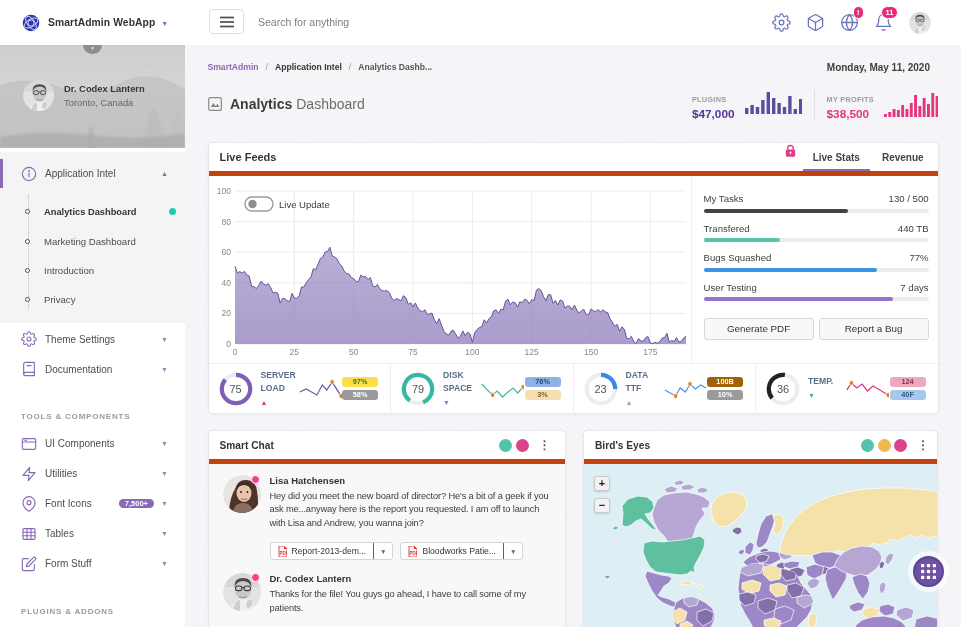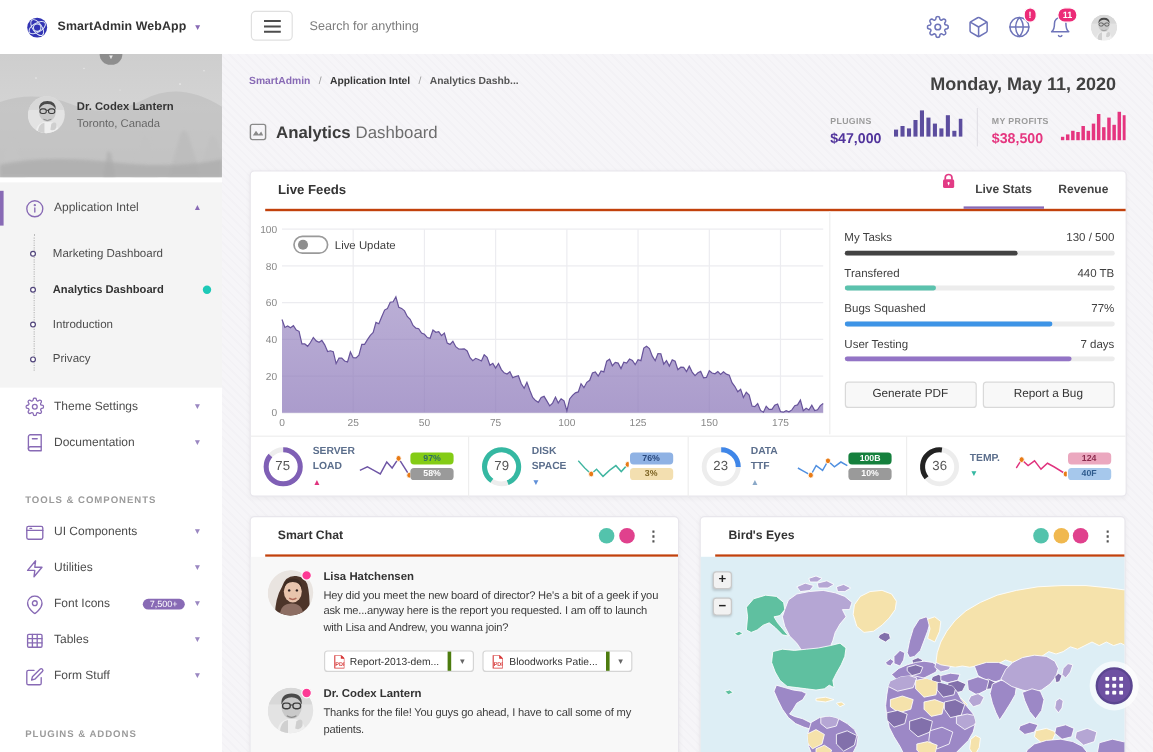--- a/index.html
+++ b/index.html
@@ -28,41 +28,41 @@
 .nav-item { position:relative; height:42px; display:flex; align-items:center; padding-left:21px; }
 .nav-item .nico { width:16px; height:16px; margin-right:8px; flex:none; display:flex; align-items:center; justify-content:center;}
 .nav-item .chev { position:absolute; right:17px; color:#886ab5; font-size:7px; }
 .nav-sub { position:relative; padding-top:2px; padding-bottom:8px; }
 .nav-sub:before { content:""; position:absolute; left:27.5px; top:0; bottom:14px; border-left:1px dotted #bbb; }
 .nav-subitem { position:relative; height:29.4px; display:flex; align-items:center; padding-left:44px; font-size:9.6px; }
 .nav-subitem .bdot { position:absolute; left:25px; width:5px; height:5px; border-radius:50%; background:#fff; border:1.7px solid #50447a; }
 .nav-subitem.active { font-weight:bold; color:#333; font-size:9.3px; }
 .nav-subitem .tdot { position:absolute; right:9px; width:7px; height:7px; border-radius:50%; background:#1dc9b7; }
 .nav-label { font-size:8px; font-weight:bold; color:#9b9b9b; letter-spacing:0.8px; padding:0 0 0 21px; height:34px; display:flex; align-items:center; }
-.fbadge { position:absolute; right:31px; background:#886ab5; color:#fff; font-size:7.5px; font-weight:normal; border-radius:7px; padding:0 6px; }
+.fbadge { position:absolute; right:31px; background:#886ab5; color:#fff; font-size:7.5px; font-weight:bold; border-radius:7px; padding:0 6px; }
 
 .main { position:absolute; left:185px; top:45px; width:776px; height:582px; background:#f6f5f8; background-image:repeating-linear-gradient(45deg, rgba(120,110,140,0.022) 0 1.5px, transparent 1.5px 5px); }
 .crumbrow { padding:17px 31px 0 22.5px; display:flex; font-size:8.6px; }
 .crumb a { color:#886ab5; text-decoration:none; font-weight:bold;}
 .crumb { color:#353535; font-weight:bold; }
 .crumb .sep { color:#999; font-weight:normal; margin:0 7px; }
 .crumb .last { color:#555; }
-.date { margin-left:auto; font-weight:bold; font-size:15px; color:#414141; }
+.date { margin-left:auto; font-weight:bold; font-size:10px; color:#414141; }
 .titlerow { padding:23px 0 0 22px; height:52px;}
 .title { font-size:14px; color:#6d6d6d; display:flex; align-items:center;}
 .title b { color:#3c3c3c; margin:0 4px 0 7px; }
 .substats { position:absolute; right:23px; top:45px; display:flex; }
 .sspart { display:flex; align-items:flex-end; }
 .sslabel { text-align:left; }
 .sslabel .sl { font-size:7.3px; color:#9b9b9b; font-weight:bold; letter-spacing:0.3px;}
 .sslabel .sv { font-size:11.8px; font-weight:bold; margin-top:3px;}
 .ssdiv { width:1px; background:#e2e0e6; margin:0 12px; align-self:stretch; }
 
 .card { position:absolute; background:#fff; border:1px solid #e8e6ec; border-radius:4px; box-shadow:0 1px 4px rgba(0,0,0,0.04); }
-.card-h { height:33px; display:flex; align-items:center; padding:0 14px 0 11px; border-bottom:2px solid #c2410c; font-size:11px; font-weight:bold; color:#333;margin-left:12px; }
+.card-h { height:33px; display:flex; align-items:center; padding:0 14px 0 11px; border-bottom:5px solid #c2410c; font-size:11px; font-weight:bold; color:#333; }
 #livefeeds { left:22.6px; top:97px; width:731px; height:272px; }
 #livefeeds .card-h { padding-right:3px; }
 #livefeeds .card-h { height:33px; }
 .tabs { margin-left:auto; display:flex; align-items:flex-start; height:100%; }
 .tab { font-size:10px; font-weight:bold; color:#444; padding:0 11px; height:100%; display:flex; align-items:center; position:relative;}
 .tab.on:after { content:""; position:absolute; left:1px; right:1px; bottom:0; height:2px; background:#886ab5; }
 .lock { margin-right:6px; position:relative; top:1px; }
 .chartwrap { position:absolute; left:0; top:33px; width:483px; height:186px; }
 .rightcol { position:absolute; left:482px; top:33px; width:249px; height:186px; border-left:1px solid #eee; padding:17px 11px 0 12px; }
 .pb { margin-bottom:10px; }
@@ -91,21 +91,21 @@
 .chatbody { position:absolute; left:0; top:33px; right:0; bottom:0; background:#f8f8f8; padding:11px 10px 0 14px; overflow:hidden;}
 .msg { display:flex; margin-bottom:13px; }
 .cavatar { position:relative; width:38px; height:38px; flex:none; }
 .cavatar .im { width:38px; height:38px; border-radius:50%; overflow:hidden; }
 .cavatar .st { position:absolute; right:1px; top:0px; width:9px; height:9px; border-radius:50%; background:#fd3995; border:1.5px solid #fcfcfc;}
 .mbody { margin-left:9px; font-size:9.3px; color:#3d3d3d; }
 .mname { font-weight:bold; font-size:9.5px; color:#333; margin-bottom:4px;}
 .mtext { line-height:13.4px; letter-spacing:-0.15px; white-space:nowrap; }
 .chips { display:flex; margin-top:12px; }
 .chip { display:flex; align-items:center; border:1px solid #d5d5d5; background:#fff; border-radius:3px; font-size:8.6px; color:#333; margin-right:7px; height:18px; white-space:nowrap;}
-.chip .cc { padding:0 7px; display:flex; align-items:center; border-right:3px solid #4d7c0f; height:100%; }
+.chip .cc { padding:0 7px; display:flex; align-items:center; border-right:1px solid #4d7c0f; height:100%; }
 .chip .ca { padding:0 6px; color:#666; font-size:6.5px; }
 .mapbody { position:absolute; left:0; top:33px; right:0; bottom:0; background:#ddeef5; overflow:hidden; }
 .zbtn { position:absolute; left:10px; width:16px; height:15px; background:#f2f2f2; border:1px solid #c9c9c9; border-radius:3px; z-index:3; font-weight:bold; font-size:11px; text-align:center; line-height:13px; color:#222; box-shadow:0 1px 2px rgba(0,0,0,0.15);}
 .fab { position:absolute; left:728px; top:511px; width:31px; height:31px; border-radius:50%; background:#6e51a2; border:2px solid #5b4690; z-index:4; box-shadow:0 0 0 5px rgba(255,255,255,0.65); display:flex; align-items:center; justify-content:center;}
 </style>
 </head>
 <body>
 
 <div class="hdr">
   <div class="hdr-logo">
@@ -243,22 +243,22 @@
         <span style="position:absolute;left:0;top:7px;bottom:7px;width:3px;background:#886ab5;"></span>
         <span class="nico">
             <svg width="16" height="16" viewBox="0 0 24 24" fill="none" stroke="#886ab5" stroke-width="1.7" stroke-linecap="round" stroke-linejoin="round">
               <circle cx="12" cy="12" r="10"></circle>
               <line x1="12" y1="16" x2="12" y2="11"></line>
               <circle cx="12" cy="7.5" r="0.6" fill="#886ab5"></circle>
             </svg>
           </span>Application Intel<span class="chev">▲</span>
       </div>
       <div class="nav-sub">
+        <div class="nav-subitem active"><span class="bdot"></span>Analytics Dashboard<span class="tdot"></span></div>
         <div class="nav-subitem"><span class="bdot"></span>Marketing Dashboard</div>
-        <div class="nav-subitem active"><span class="bdot"></span>Analytics Dashboard<span class="tdot"></span></div>
         <div class="nav-subitem"><span class="bdot"></span>Introduction</div>
         <div class="nav-subitem"><span class="bdot"></span>Privacy</div>
       </div>
     </div>
     <div class="nav-item" style="height:33px;"><span class="nico">
           <svg width="16" height="16" viewBox="0 0 24 24" fill="none" stroke="#886ab5" stroke-width="1.6" stroke-linecap="round" stroke-linejoin="round">
             <circle cx="12" cy="12" r="3"></circle>
             <path d="M19.4 15a1.65 1.65 0 00.33 1.82l.06.06a2 2 0 010 2.83 2 2 0 01-2.83 0l-.06-.06a1.65 1.65 0 00-1.82-.33 1.65 1.65 0 00-1 1.51V21a2 2 0 01-2 2 2 2 0 01-2-2v-.09A1.65 1.65 0 009 19.4a1.65 1.65 0 00-1.82.33l-.06.06a2 2 0 01-2.83 0 2 2 0 010-2.83l.06-.06a1.65 1.65 0 00.33-1.82 1.65 1.65 0 00-1.51-1H3a2 2 0 01-2-2 2 2 0 012-2h.09A1.65 1.65 0 004.6 9a1.65 1.65 0 00-.33-1.82l-.06-.06a2 2 0 010-2.83 2 2 0 012.83 0l.06.06a1.65 1.65 0 001.82.33H9a1.65 1.65 0 001-1.51V3a2 2 0 012-2 2 2 0 012 2v.09a1.65 1.65 0 001 1.51 1.65 1.65 0 001.82-.33l.06-.06a2 2 0 012.83 0 2 2 0 010 2.83l-.06.06a1.65 1.65 0 00-.33 1.82V9a1.65 1.65 0 001.51 1H21a2 2 0 012 2 2 2 0 01-2 2h-.09a1.65 1.65 0 00-1.51 1z"></path>
           </svg>
         </span>Theme Settings<span class="chev" style="color:#9a87c1;">▼</span></div>
@@ -467,21 +467,21 @@
               <circle cx="17" cy="17" r="14.2" fill="none" stroke="#ededed" stroke-width="4"></circle>
               <circle cx="17" cy="17" r="14.2" fill="none" stroke="#7f5fb5" stroke-width="4.2" stroke-dasharray="76.7 89.2" transform="rotate(-90 17 17)" stroke-linecap="butt"></circle>
             </svg><span class="num">75</span></div>
           <div class="slab">SERVER LOAD<div style="color:#e0337e;font-size:7px;margin-top:1px;">▲</div></div>
           <svg width="43" height="26" viewBox="0 0 48 26" style="margin-left:4px;" preserveAspectRatio="none">
             <path d="M1,16L8,13L14,16L20,19L26,9L31,14L37,6L47,20" fill="none" stroke="#6e55a5" stroke-width="1.3"></path>
             <circle cx="37" cy="6" r="2.4" fill="#e87b16" stroke="#fff" stroke-width="0.8"></circle>
             <circle cx="47" cy="20" r="2.4" fill="#e87b16" stroke="#fff" stroke-width="0.8"></circle>
           </svg>
           <div class="badges">
-            <span class="bg1" style="background:#84cc16;color:#2e6e61;">97%</span>
+            <span class="bg1" style="background:#fde047;color:#2e6e61;">97%</span>
             <span class="bg1" style="background:#9a9a9a;color:#fff;">58%</span>
           </div>
         </div>
 <div class="stile">
           <div class="ring"><svg width="34" height="34" viewBox="0 0 34 34">
               <circle cx="17" cy="17" r="14.2" fill="none" stroke="#ededed" stroke-width="4"></circle>
               <circle cx="17" cy="17" r="14.2" fill="none" stroke="#35b8a2" stroke-width="4.2" stroke-dasharray="74.9 89.2" transform="rotate(125 17 17)" stroke-linecap="butt"></circle>
             </svg><span class="num">79</span></div>
           <div class="slab">DISK SPACE<div style="color:#6090d8;font-size:7px;margin-top:1px;">▼</div></div>
           <svg width="43" height="26" viewBox="0 0 48 26" style="margin-left:4px;" preserveAspectRatio="none">
@@ -499,21 +499,21 @@
               <circle cx="17" cy="17" r="14.2" fill="none" stroke="#ededed" stroke-width="4"></circle>
               <circle cx="17" cy="17" r="14.2" fill="none" stroke="#3f86e8" stroke-width="4.2" stroke-dasharray="22.3 89.2" transform="rotate(-90 17 17)" stroke-linecap="butt"></circle>
             </svg><span class="num">23</span></div>
           <div class="slab">DATA TTF<div style="color:#8aa8c8;font-size:7px;margin-top:1px;">▲</div></div>
           <svg width="43" height="26" viewBox="0 0 48 26" style="margin-left:4px;" preserveAspectRatio="none">
             <path d="M1,14L7,17L13,20L18,12L24,16L29,8L35,13L41,9L47,12" fill="none" stroke="#4f8fe0" stroke-width="1.3"></path>
             <circle cx="13" cy="20" r="2.4" fill="#e87b16" stroke="#fff" stroke-width="0.8"></circle>
             <circle cx="29" cy="8" r="2.4" fill="#e87b16" stroke="#fff" stroke-width="0.8"></circle>
           </svg>
           <div class="badges">
-            <span class="bg1" style="background:#15803d;color:#fff;">100B</span>
+            <span class="bg1" style="background:#a16207;color:#fff;">100B</span>
             <span class="bg1" style="background:#9a9a9a;color:#fff;">10%</span>
           </div>
         </div>
 <div class="stile">
           <div class="ring"><svg width="34" height="34" viewBox="0 0 34 34">
               <circle cx="17" cy="17" r="14.2" fill="none" stroke="#ededed" stroke-width="4"></circle>
               <circle cx="17" cy="17" r="14.2" fill="none" stroke="#222222" stroke-width="4.2" stroke-dasharray="33.9 89.2" transform="rotate(140 17 17)" stroke-linecap="butt"></circle>
             </svg><span class="num">36</span></div>
           <div class="slab">TEMP.<div style="color:#35b8a2;font-size:7px;margin-top:1px;">▼</div></div>
           <svg width="43" height="26" viewBox="0 0 48 26" style="margin-left:4px;" preserveAspectRatio="none">

